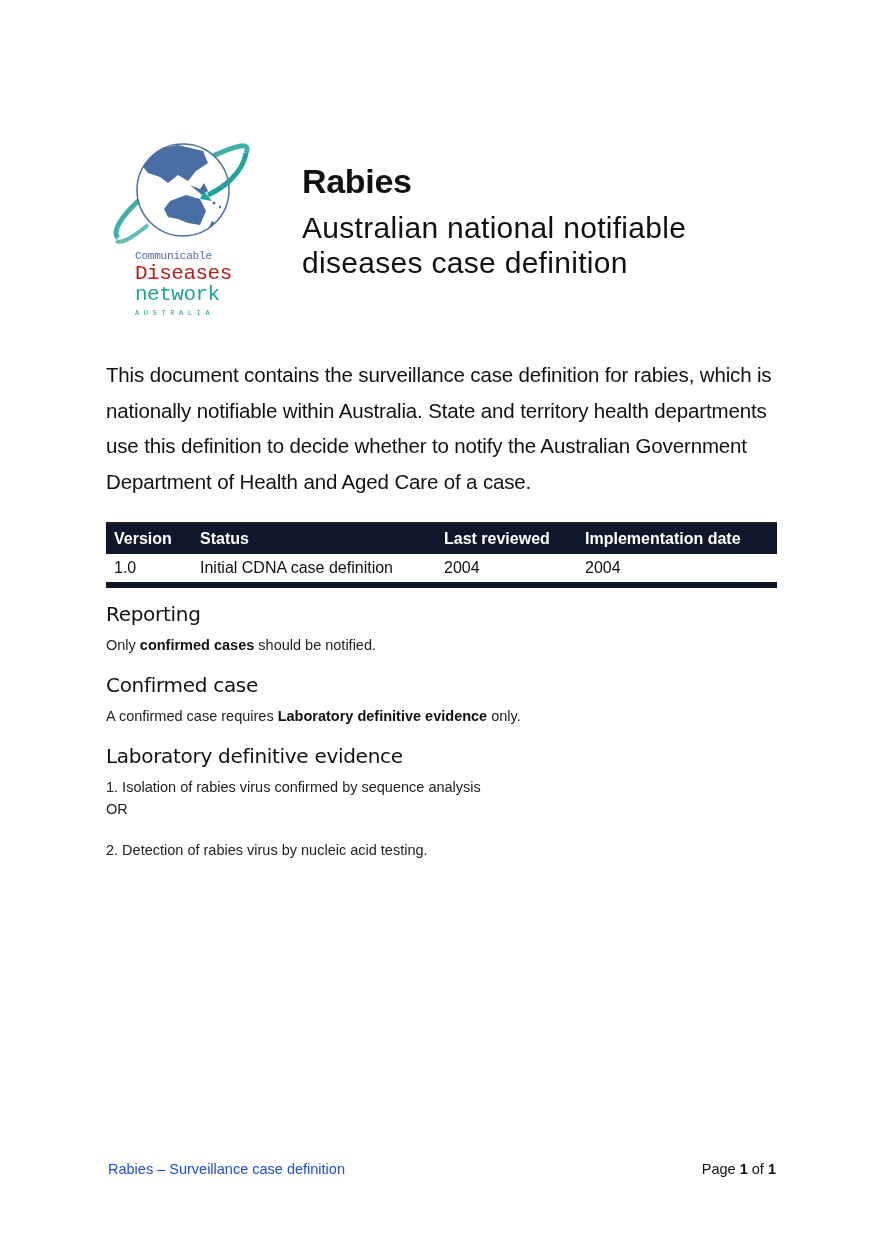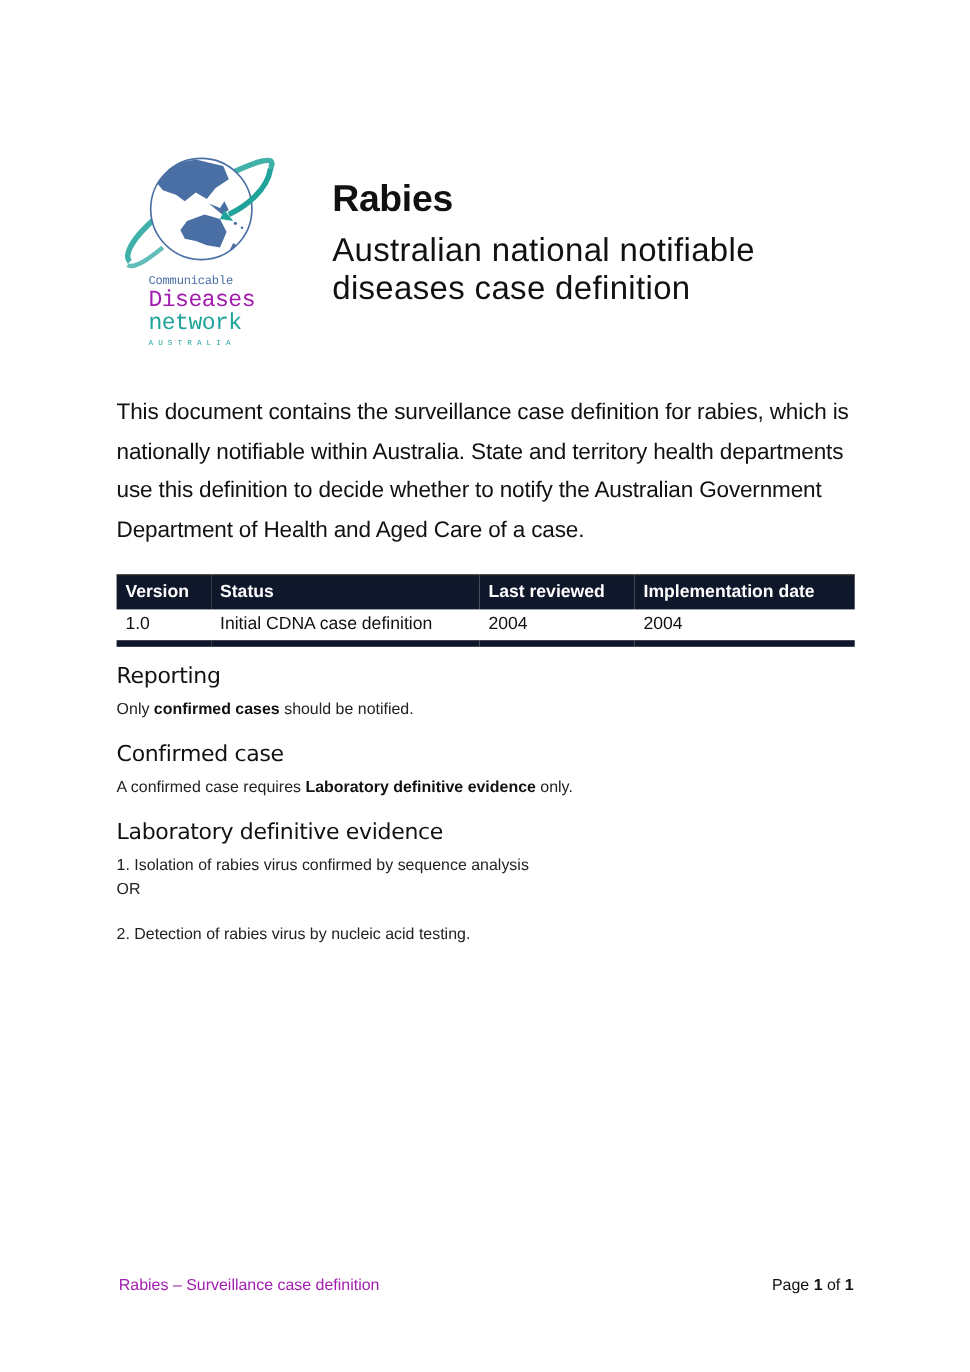--- a/index.html
+++ b/index.html
@@ -1,41 +1,41 @@
 <!DOCTYPE html>
 <html><head>
   <meta charset="utf-8">
   <style>
     html, body { margin: 0; padding: 0; background: #ffffff; }
     body { width: 882px; height: 1247px; position: relative; overflow: hidden; font-family: "Liberation Sans", sans-serif; color: #111; }
     .logo { position: absolute; left: 108px; top: 133px; width: 150px; height: 195px; }
     .logo svg { display: block; }
     .logo-text { position: absolute; left: 27px; top: 118px; width: 120px; text-align: left; font-family: Liberation Mono, monospace; line-height: 1; }
     .logo-l1 { color: #4a6fa5; font-size: 11px; letter-spacing: -0.2px; }
-    .logo-l2 { color: #a21caf; font-size: 21px; letter-spacing: -0.5px; margin-top: 1px; }
+    .logo-l2 { color: #b91c1c; font-size: 21px; letter-spacing: -0.5px; margin-top: 1px; }
     .logo-l3 { color: #1fa39a; font-size: 21px; letter-spacing: -0.5px; margin-top: 0px; }
     .logo-l4 { color: #1fa39a; font-size: 7px; letter-spacing: 4.6px; margin-top: 5px; }
 
     .title { position: absolute; left: 302px; top: 162px; font-size: 34px; font-weight: bold; letter-spacing: -0.3px; }
     .subtitle { position: absolute; left: 302px; top: 210px; font-size: 30px; line-height: 35px; width: 440px; letter-spacing: 0.3px; }
 
     .intro { position: absolute; left: 106px; top: 357px; width: 680px; font-size: 20.5px; line-height: 35.5px; letter-spacing: -0.15px; }
 
     .meta-table { position: absolute; left: 106px; top: 522px; width: 671px; border-collapse: collapse; font-size: 16px; }
     .meta-table th { background: #0f172a; color: #fff; text-align: left; font-weight: bold; height: 30px; padding: 0 0 0 8px; border-top: 2px solid #222; }
     .meta-table td { height: 28px; padding: 0 0 0 8px; border-bottom: 6px solid #0f172a; }
     .meta-table th:nth-child(1), .meta-table td:nth-child(1) { width: 78px; padding-left: 8px; }
     .meta-table th:nth-child(2), .meta-table td:nth-child(2) { width: 236px; }
     .meta-table th:nth-child(3), .meta-table td:nth-child(3) { width: 133px; }
 
     .h2 { position: absolute; left: 106px; font-family: "DejaVu Sans", sans-serif; font-size: 20px; color: #111; letter-spacing: -0.3px; }
     .p { position: absolute; left: 106px; font-size: 14.5px; color: #222; }
     .p b { color: #111; }
 
-    .footer-left { position: absolute; left: 108px; top: 1161px; font-size: 14.5px; color: #a21caf; }
+    .footer-left { position: absolute; left: 108px; top: 1161px; font-size: 14.5px; color: #1d4ed8; }
     .footer-right { position: absolute; right: 106px; top: 1161px; font-size: 14.5px; color: #111; }
   </style>
 </head>
 <body>
 
 <div class="logo">
   <svg width="150" height="115" viewBox="0 0 150 115">
     <defs>
       <clipPath id="gclip">
           <circle cx="75" cy="57" r="46"></circle>

